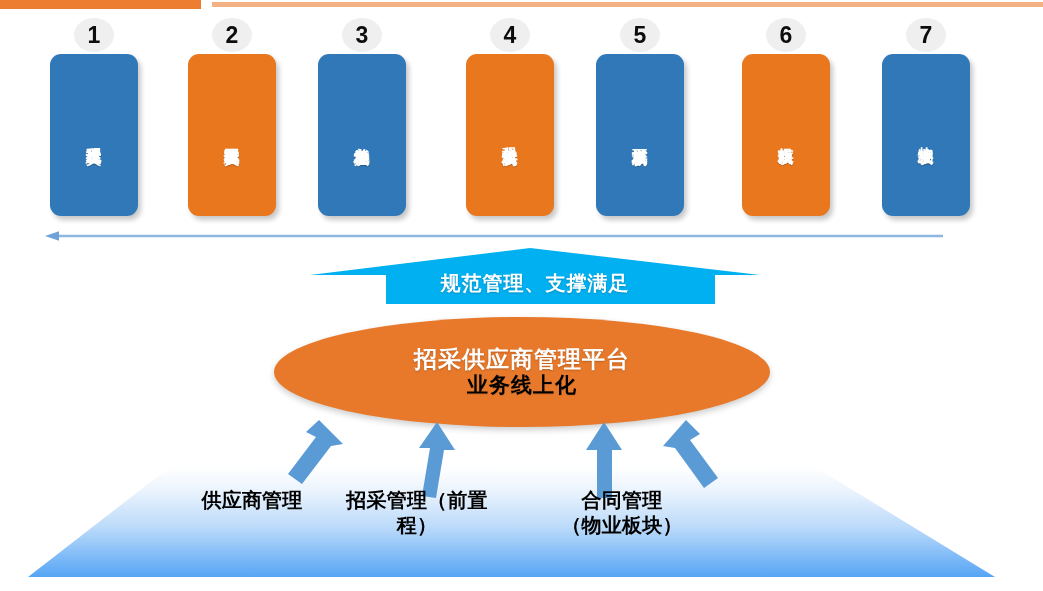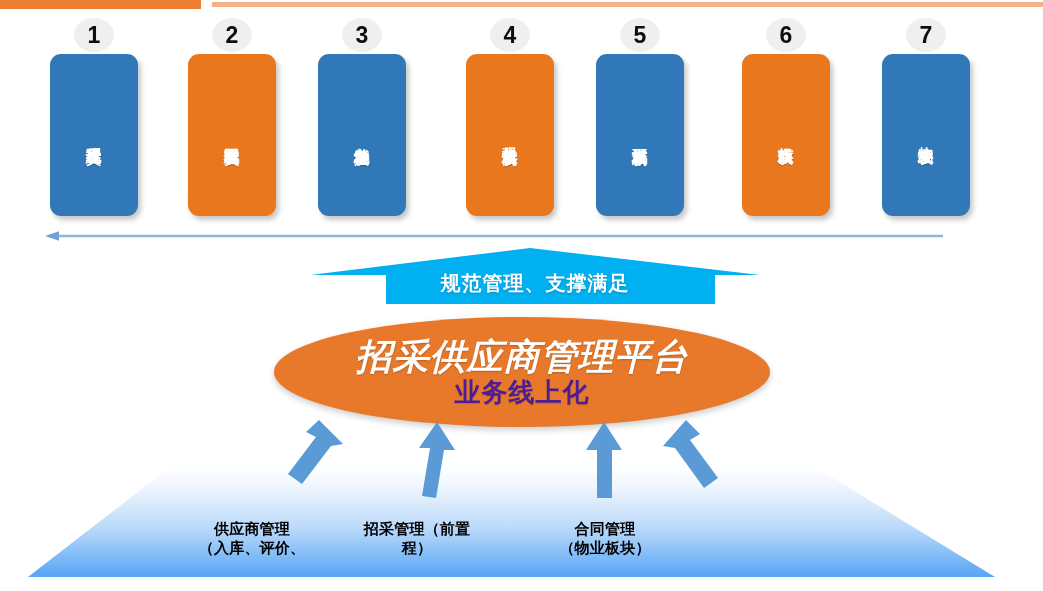--- a/index.html
+++ b/index.html
@@ -138,30 +138,29 @@
     border-radius: 50%;
     background: #E8792B;
     box-shadow: 0 3px 6px rgba(0,0,0,0.20);
     display: flex;
     flex-direction: column;
     align-items: center;
     justify-content: center;
   }
   .ellipse-title {
     color: #ffffff;
-    font-size: 36px;
+    font-size: 23px;
     font-weight: bold;
     letter-spacing: 1px;
     line-height: 1.12;
     text-shadow: 0 1px 2px rgba(0,0,0,0.22);
-    font-style: italic;
   }
   .ellipse-sub {
-    color: #4c1d95;
-    font-size: 26px;
+    color: #000000;
+    font-size: 21px;
     font-weight: bold;
     letter-spacing: 1px;
     line-height: 1.12;
     text-shadow: 0 1px 1px rgba(0,0,0,0.12);
   }
 
   
   .base-trapezoid {
     position: absolute;
     left: 0;
@@ -184,29 +183,28 @@
     position: absolute;
     left: 0;
     top: 488px;
     width: 1043px;
     height: 100px;
   }
   .base-label {
     position: absolute;
     text-align: center;
     color: #000000;
-    font-size: 15px;
+    font-size: 20px;
     font-weight: bold;
     line-height: 1.26;
     letter-spacing: 0.2px;
-    margin-top: 32px;
   }
   #lbl0 { left: 172px; width: 160px; }
   #lbl1 { left: 333px; width: 168px; }
-  #lbl2 { left: 535px; width: 140px; }
+  #lbl2 { left: 552px; width: 140px; }
   #lbl3 { left: 694px; width: 84px;  }
 </style>
 </head>
 <body>
 
 <div id="slide">
 
   <div class="topbar-thick"></div>
   <div class="topbar-thin"></div>
 
@@ -315,21 +313,20 @@
 
       <polygon points="604,12 622,40 612,40 612,88 597,88 597,40 586,40"></polygon>
 
       <polygon points="686,10 663,36 675,38 704,78 718,68 690,30 700,24"></polygon>
     </g>
   </svg>
 
   <div class="base-labels">
     <div class="base-label" id="lbl0">
       <div>供应商管理</div>
-      <div>（入库、评价、</div>
     </div>
     <div class="base-label" id="lbl1">
       <div>招采管理（前置</div>
       <div>程）</div>
     </div>
     <div class="base-label" id="lbl2">
       <div>合同管理</div>
       <div>（物业板块）</div>
     </div>
   </div>

